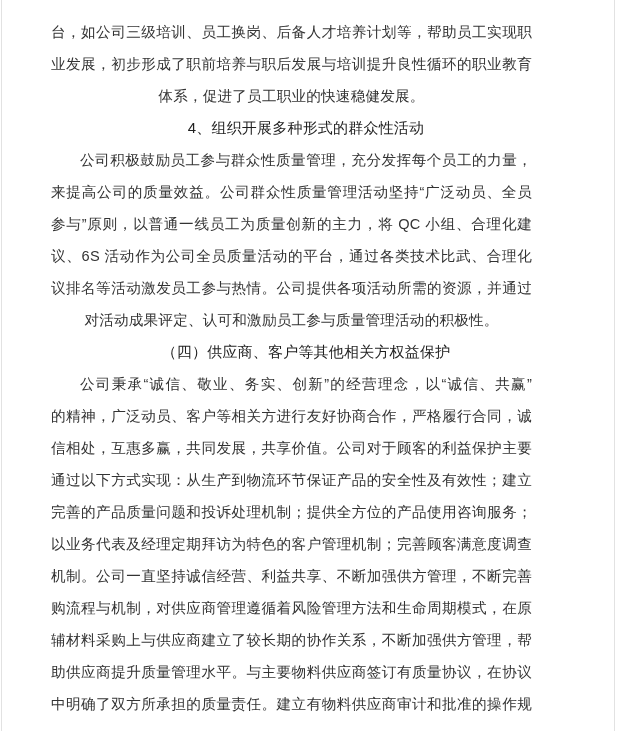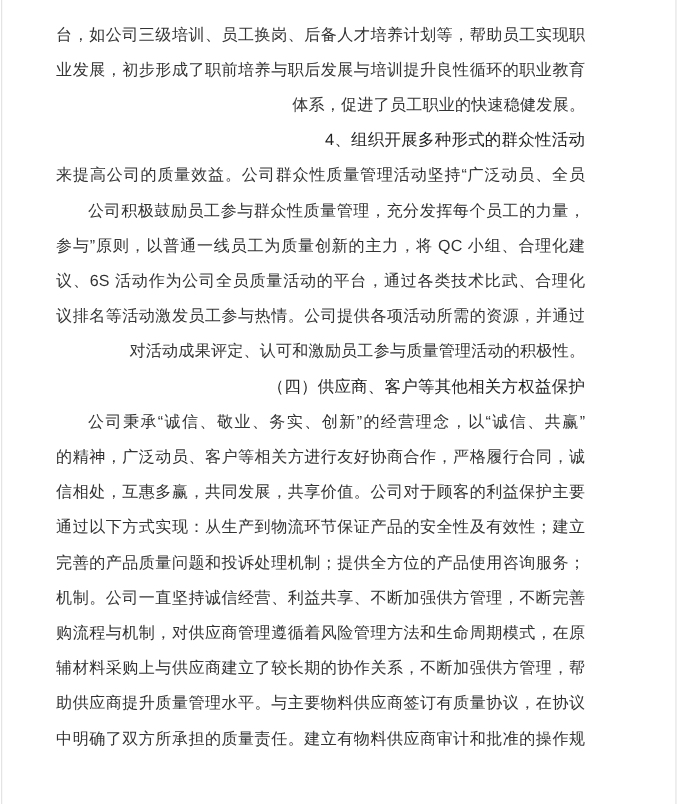--- a/index.html
+++ b/index.html
@@ -30,21 +30,21 @@
     top: 16px;
     width: 481px;
   }
   .doc-line {
     height: 32px;
     line-height: 32px;
     font-size: 14.6px;
     color: #333333;
     letter-spacing: 0.2px;
     overflow: hidden;
-    text-align: right;
+    text-align: center;
   }
   .doc-line.justify {
     text-align: justify;
     text-align-last: justify;
   }
   .doc-line.indent {
     padding-left: 29px;
   }
   .doc-line.heading {
     font-weight: normal;
@@ -56,31 +56,32 @@
 <body>
 
 <div class="page">
   <div class="page-edge left"></div>
   <div class="page-edge right"></div>
   <div class="text-area" id="text-area">
       <div class="doc-line justify">台，如公司三级培训、员工换岗、后备人才培养计划等，帮助员工实现职</div>
       <div class="doc-line justify">业发展，初步形成了职前培养与职后发展与培训提升良性循环的职业教育</div>
       <div class="doc-line">体系，促进了员工职业的快速稳健发展。</div>
       <div class="doc-line heading indent">4、组织开展多种形式的群众性活动</div>
+      <div class="doc-line indent justify">公司积极鼓励员工参与群众性质量管理，充分发挥每个员工的力量，</div>
       <div class="doc-line justify">来提高公司的质量效益。公司群众性质量管理活动坚持“广泛动员、全员</div>
-      <div class="doc-line indent justify">公司积极鼓励员工参与群众性质量管理，充分发挥每个员工的力量，</div>
       <div class="doc-line justify">参与”原则，以普通一线员工为质量创新的主力，将 QC 小组、合理化建</div>
       <div class="doc-line justify">议、6S 活动作为公司全员质量活动的平台，通过各类技术比武、合理化建</div>
       <div class="doc-line justify">议排名等活动激发员工参与热情。公司提供各项活动所需的资源，并通过</div>
       <div class="doc-line">对活动成果评定、认可和激励员工参与质量管理活动的积极性。</div>
       <div class="doc-line heading indent">（四）供应商、客户等其他相关方权益保护</div>
       <div class="doc-line indent justify">公司秉承“诚信、敬业、务实、创新”的经营理念，以“诚信、共赢”</div>
       <div class="doc-line justify">的精神，广泛动员、客户等相关方进行友好协商合作，严格履行合同，诚</div>
       <div class="doc-line justify">信相处，互惠多赢，共同发展，共享价值。公司对于顾客的利益保护主要</div>
       <div class="doc-line justify">通过以下方式实现：从生产到物流环节保证产品的安全性及有效性；建立</div>
       <div class="doc-line justify">完善的产品质量问题和投诉处理机制；提供全方位的产品使用咨询服务；</div>
+      <div class="doc-line justify">以业务代表及经理定期拜访为特色的客户管理机制；完善顾客满意度调查</div>
       <div class="doc-line justify">机制。公司一直坚持诚信经营、利益共享、不断加强供方管理，不断完善采</div>
       <div class="doc-line justify">购流程与机制，对供应商管理遵循着风险管理方法和生命周期模式，在原</div>
       <div class="doc-line justify">辅材料采购上与供应商建立了较长期的协作关系，不断加强供方管理，帮</div>
       <div class="doc-line justify">助供应商提升质量管理水平。与主要物料供应商签订有质量协议，在协议</div>
       <div class="doc-line justify">中明确了双方所承担的质量责任。建立有物料供应商审计和批准的操作规</div>
     </div>
 </div>
 
 </body></html>

